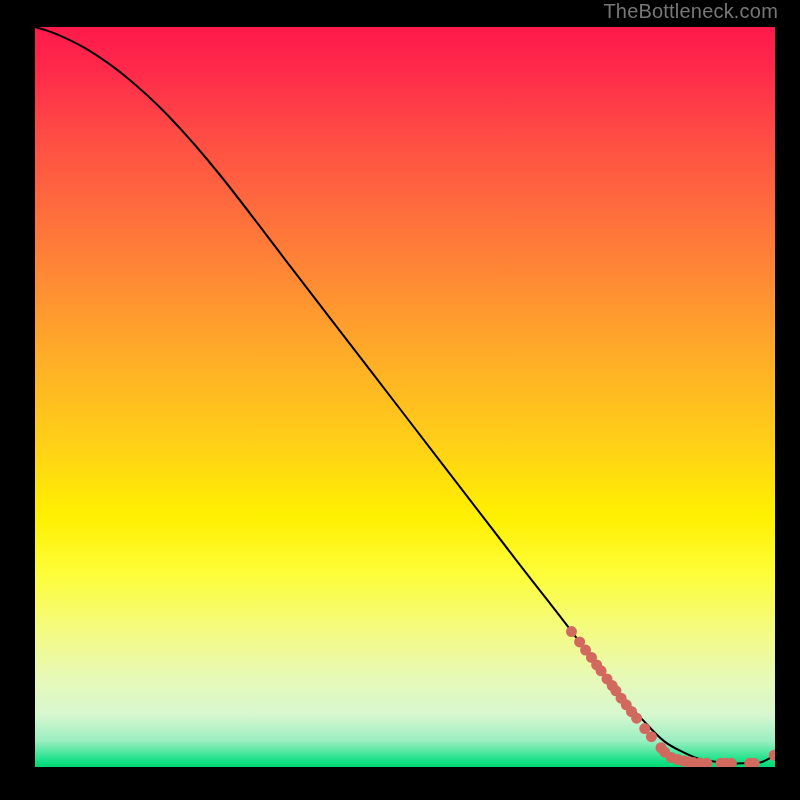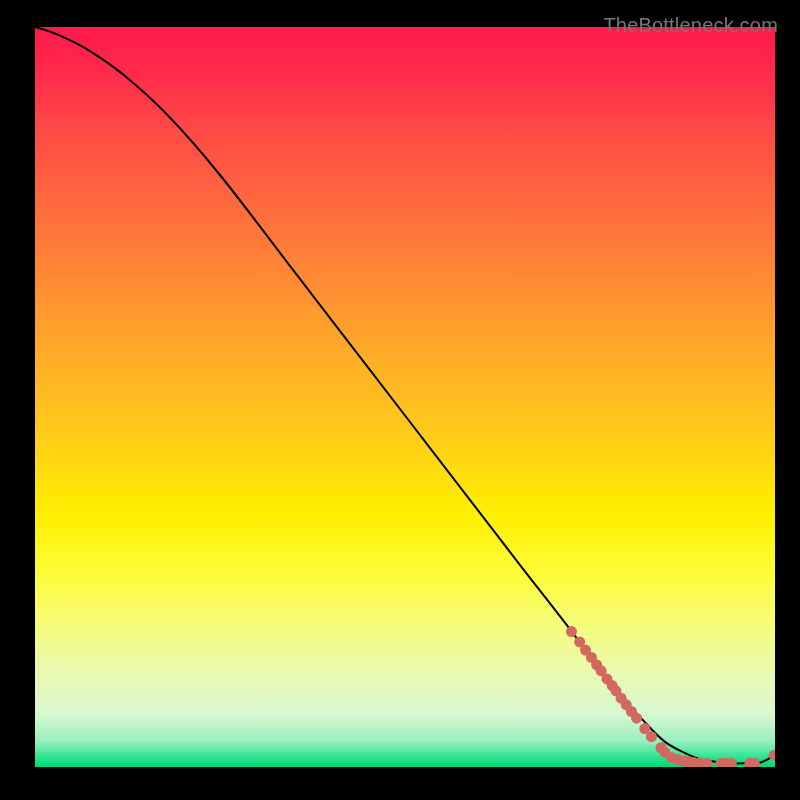--- a/index.html
+++ b/index.html
@@ -45,21 +45,21 @@
   .curve-svg {
     position: absolute;
     left: 35px;
     top: 27px;
     width: 740px;
     height: 740px;
     display: block;
   }
   .watermark {
     position: absolute;
-    top: 14px;
+    top: 0;
     right: 22px;
     color: #777777;
     font-family: Arial, Helvetica, sans-serif;
     font-size: 20px;
     letter-spacing: 0.2px;
     user-select: none;
     text-align: center;
   }
 </style>
 </head>

